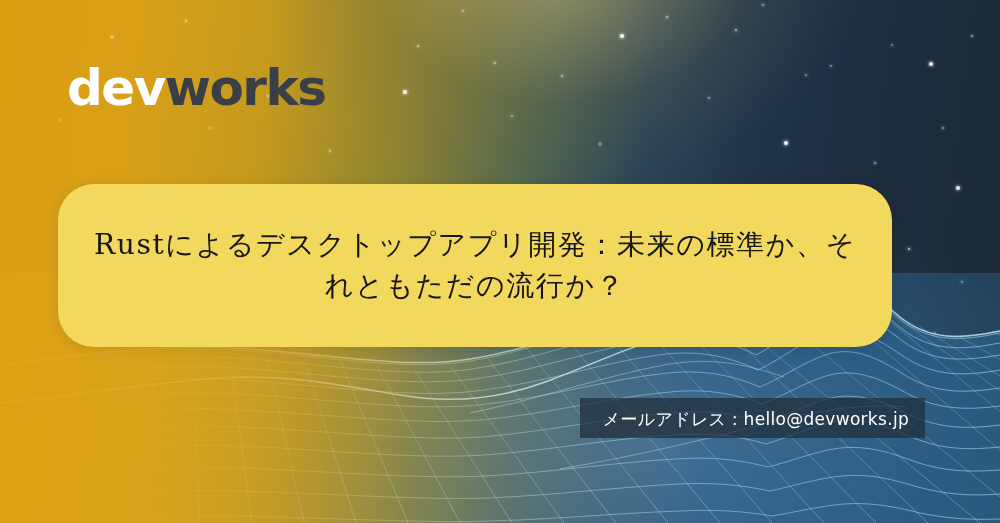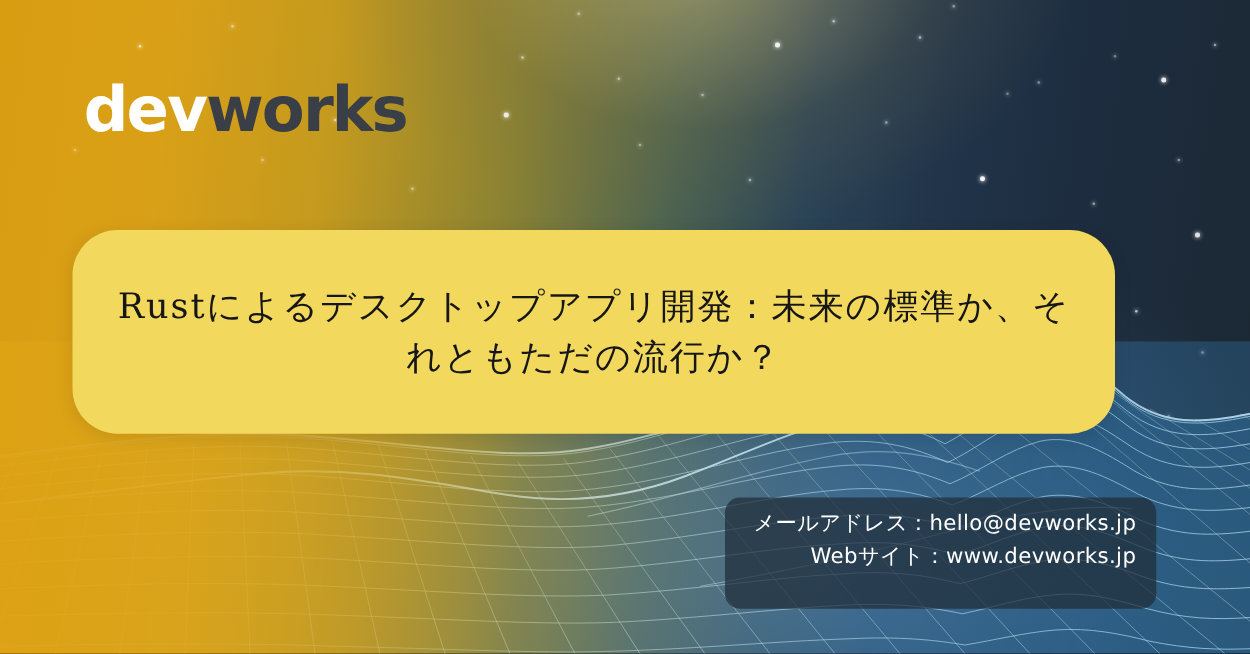--- a/index.html
+++ b/index.html
@@ -124,24 +124,24 @@
     text-align: center;
     word-break: break-all;
   }
 
   
   .contact-box {
     position: absolute;
     left: 580px;
     top: 398px;
     width: 345px;
-    padding: 8px 16px 28px 16px;
+    padding: 8px 16px 6px 16px;
     box-sizing: border-box;
     background: rgba(32,45,55,0.72);
-    border-radius: 12px;
+    border-radius: 0;
     text-align: right;
   }
   .contact-line {
     font-family: "DejaVu Sans", "Liberation Sans", sans-serif;
     color: #FFFFFF;
     font-size: 17px;
     line-height: 1.55;
     letter-spacing: 0.3px;
     white-space: nowrap;
   }
@@ -282,16 +282,15 @@
   </div>
 
   <div class="logo"><span class="dev">dev</span><span class="works">works</span></div>
 
   <div class="title-card">
     <div class="title-text">Rustによるデスクトップアプリ開発：未来の標準か、それともただの流行か？</div>
   </div>
 
   <div class="contact-box">
     <div class="contact-line">メールアドレス：hello@devworks.jp</div>
-    <div class="contact-line">Webサイト：www.devworks.jp</div>
   </div>
 
 </div>
 
 </body></html>

